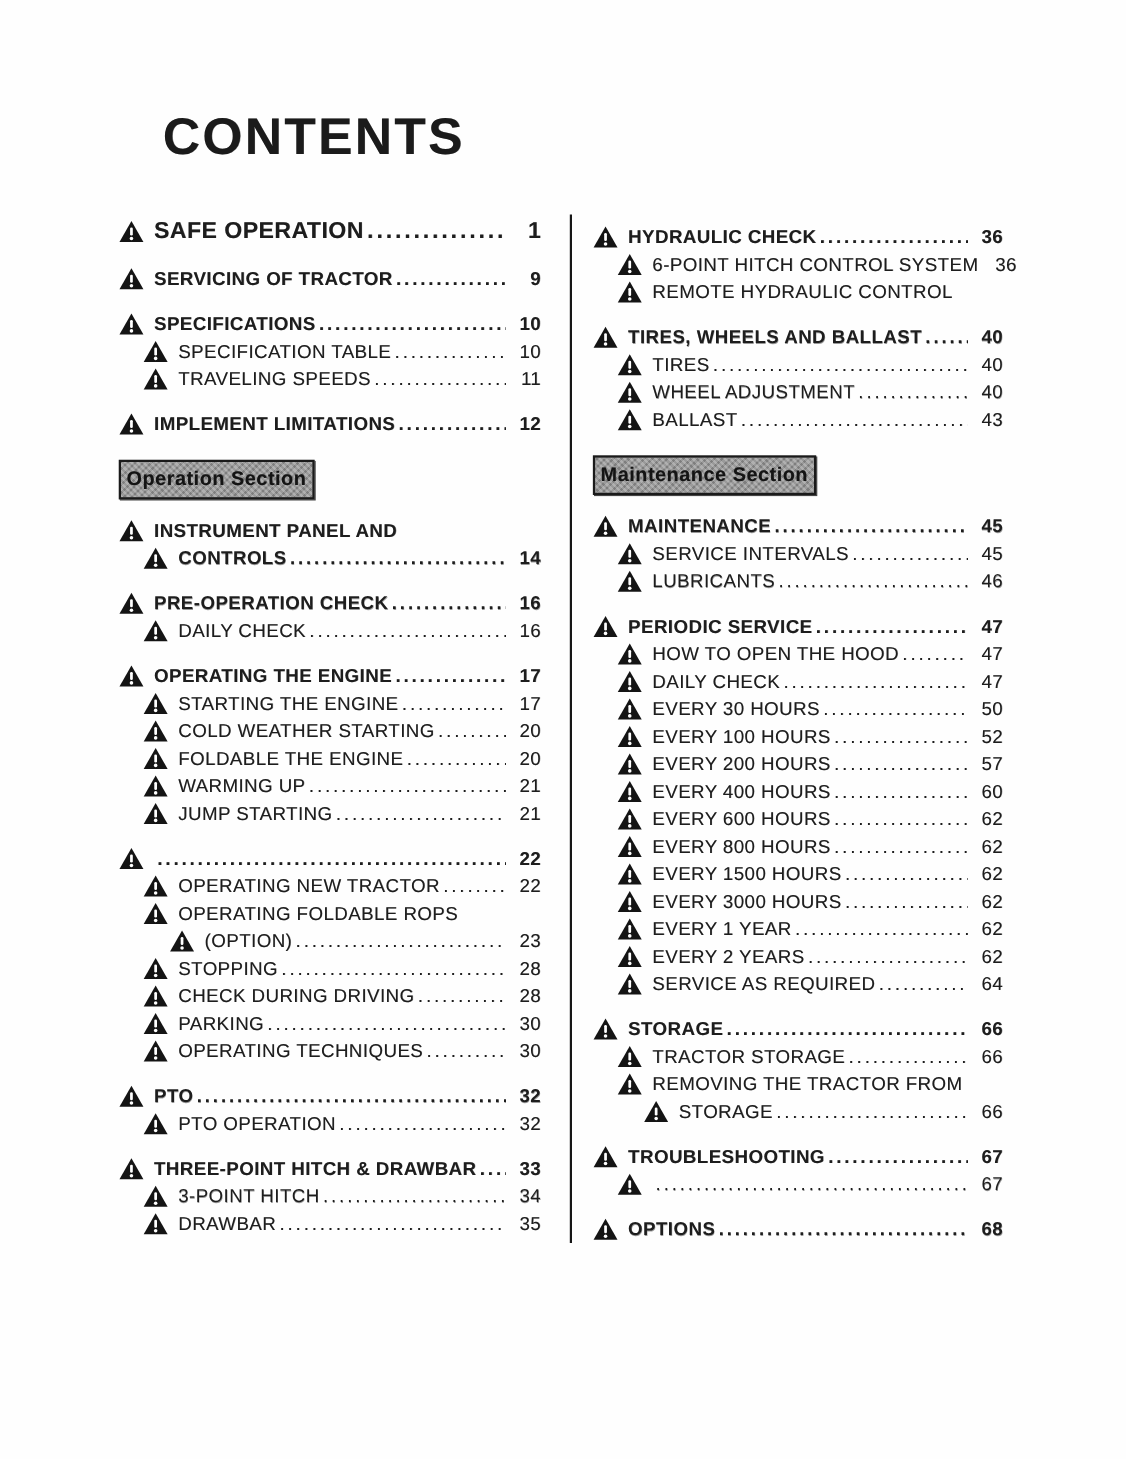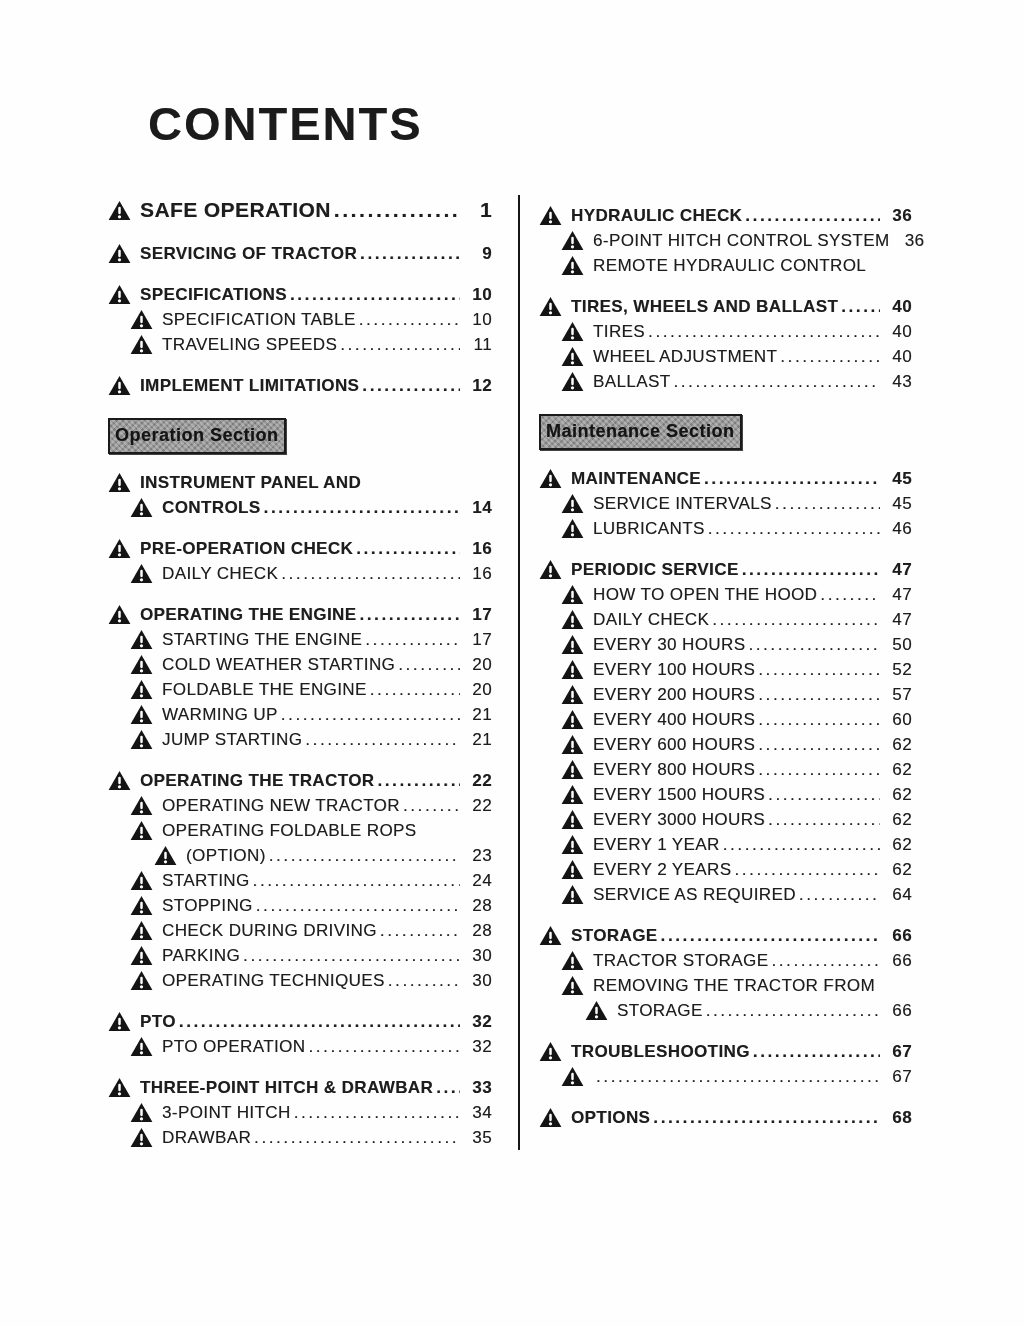--- a/index.html
+++ b/index.html
@@ -301,21 +301,20 @@
   </div>
 
   <div class="row lv0 bold gap">
     <span class="icon" hidden="">
       <svg viewBox="0 0 24 22" xmlns="http://www.w3.org/2000/svg">
         <polygon points="12,1 23.4,21 0.6,21" fill="#141414"></polygon>
         <rect x="10.7" y="7.2" width="2.6" height="7.6" rx="1.2" fill="#ffffff"></rect>
         <circle cx="12" cy="17.6" r="1.7" fill="#ffffff"></circle>
       </svg>
     </span>
-    <span class="label">OPERATING THE TRACTOR</span>
     <span class="dots"></span>
     <span class="page-num">22</span>
   </div>
 
   <div class="row lv1">
     <span class="icon" hidden="">
       <svg viewBox="0 0 24 22" xmlns="http://www.w3.org/2000/svg">
         <polygon points="12,1 23.4,21 0.6,21" fill="#141414"></polygon>
         <rect x="10.7" y="7.2" width="2.6" height="7.6" rx="1.2" fill="#ffffff"></rect>
         <circle cx="12" cy="17.6" r="1.7" fill="#ffffff"></circle>
@@ -344,32 +343,20 @@
         <polygon points="12,1 23.4,21 0.6,21" fill="#141414"></polygon>
         <rect x="10.7" y="7.2" width="2.6" height="7.6" rx="1.2" fill="#ffffff"></rect>
         <circle cx="12" cy="17.6" r="1.7" fill="#ffffff"></circle>
       </svg>
     </span>
     <span class="label">(OPTION)</span>
     <span class="dots"></span>
     <span class="page-num">23</span>
   </div>
 
-  <div class="row lv1">
-    <span class="icon" hidden="">
-      <svg viewBox="0 0 24 22" xmlns="http://www.w3.org/2000/svg">
-        <polygon points="12,1 23.4,21 0.6,21" fill="#141414"></polygon>
-        <rect x="10.7" y="7.2" width="2.6" height="7.6" rx="1.2" fill="#ffffff"></rect>
-        <circle cx="12" cy="17.6" r="1.7" fill="#ffffff"></circle>
-      </svg>
-    </span>
-    <span class="label">STARTING</span>
-    <span class="dots"></span>
-    <span class="page-num">24</span>
-  </div>
 
   <div class="row lv1">
     <span class="icon" hidden="">
       <svg viewBox="0 0 24 22" xmlns="http://www.w3.org/2000/svg">
         <polygon points="12,1 23.4,21 0.6,21" fill="#141414"></polygon>
         <rect x="10.7" y="7.2" width="2.6" height="7.6" rx="1.2" fill="#ffffff"></rect>
         <circle cx="12" cy="17.6" r="1.7" fill="#ffffff"></circle>
       </svg>
     </span>
     <span class="label">STOPPING</span>

